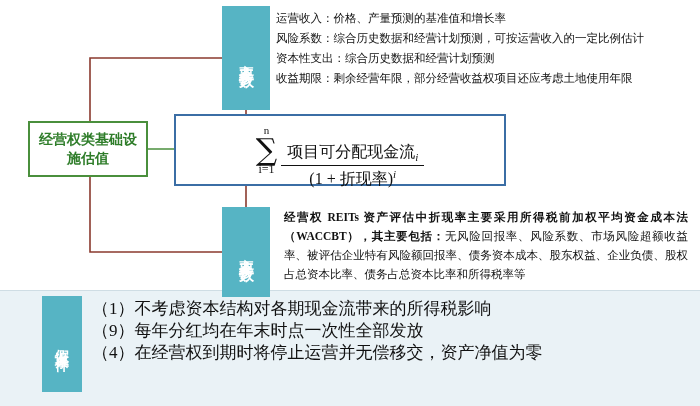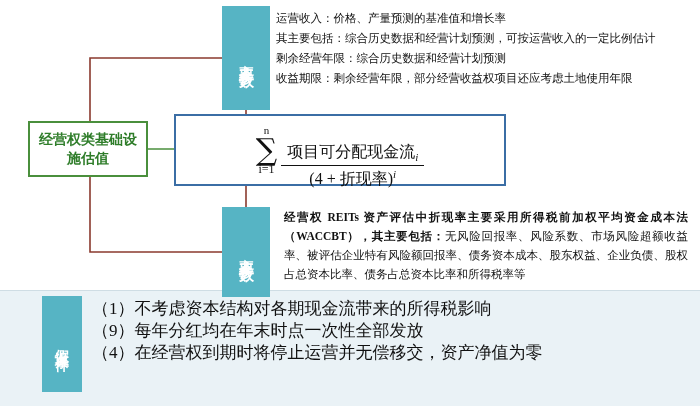--- a/index.html
+++ b/index.html
@@ -214,21 +214,21 @@
         <span class="sigma-top">n</span>
         <span class="sigma-glyph">∑</span>
         <span class="sigma-bottom">i=1</span>
       </div>
       <div class="frac">
         <div class="num">
           <span>项目可分配现金流</span><sub class="it">i</sub>
         </div>
         <div class="bar"></div>
         <div class="den">
-          <span>(4 + 折现率)</span><sup class="it">i</sup>
+          <span>(1 + 折现率)</span><sup class="it">i</sup>
         </div>
       </div>
     </div>
   </div>
 
   <div class="teal-box" id="params-top">
     <span class="vtext">主要参数</span>
   </div>
 
   <div class="teal-box" id="params-bottom">
@@ -237,24 +237,24 @@
 
   <div class="teal-box" id="assumptions">
     <span class="vtext">假设条件</span>
   </div>
 
   <div class="text-block" id="top-text">
     <div class="row">
       <b>运营收入：</b><span>价格、产量预测的基准值和增长率</span>
     </div>
     <div class="row">
-      <b>其主要包括：</b><span>综合历史数据和经营计划预测，可按运营收入的一定比例估计</span>
-    </div>
-    <div class="row">
-      <b>剩余经营年限：</b><span>综合历史数据和经营计划预测</span>
+      <b>风险系数：</b><span>综合历史数据和经营计划预测，可按运营收入的一定比例估计</span>
+    </div>
+    <div class="row">
+      <b>资本性支出：</b><span>综合历史数据和经营计划预测</span>
     </div>
     <div class="row">
       <b>收益期限：</b><span>剩余经营年限，部分经营收益权项目还应考虑土地使用年限</span>
     </div>
   </div>
 
   <div class="text-block" id="bottom-text">
     <b>经营权 REITs 资产评估中折现率主要采用所得税前加权平均资金成本法（WACCBT），其主要包括：</b><span>无风险回报率、风险系数、市场风险超额收益率、被评估企业特有风险额回报率、债务资本成本、股东权益、企业负债、股权占总资本比率、债务占总资本比率和所得税率等</span>
   </div>
 

